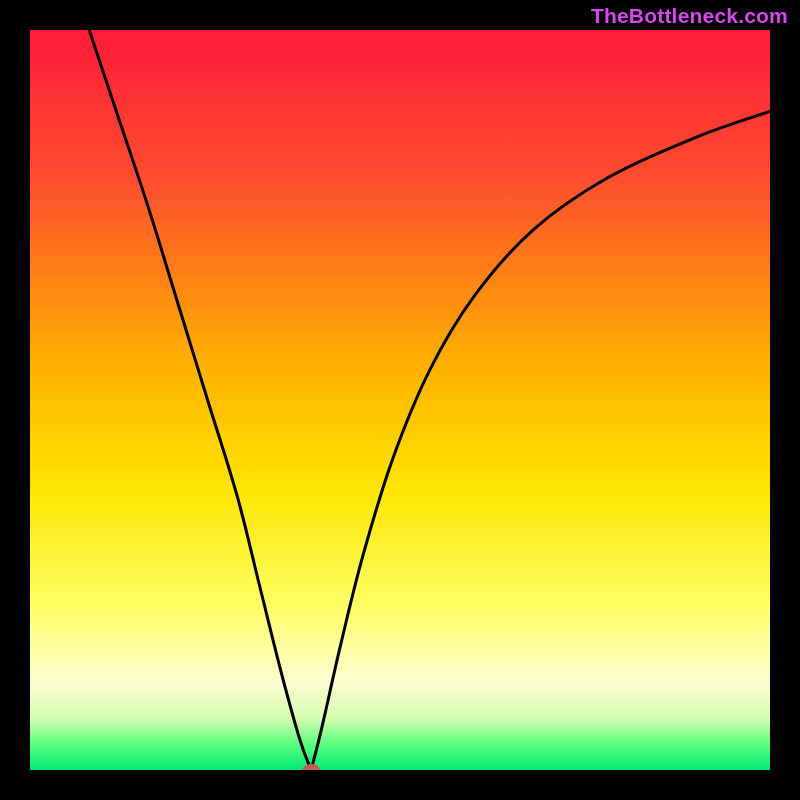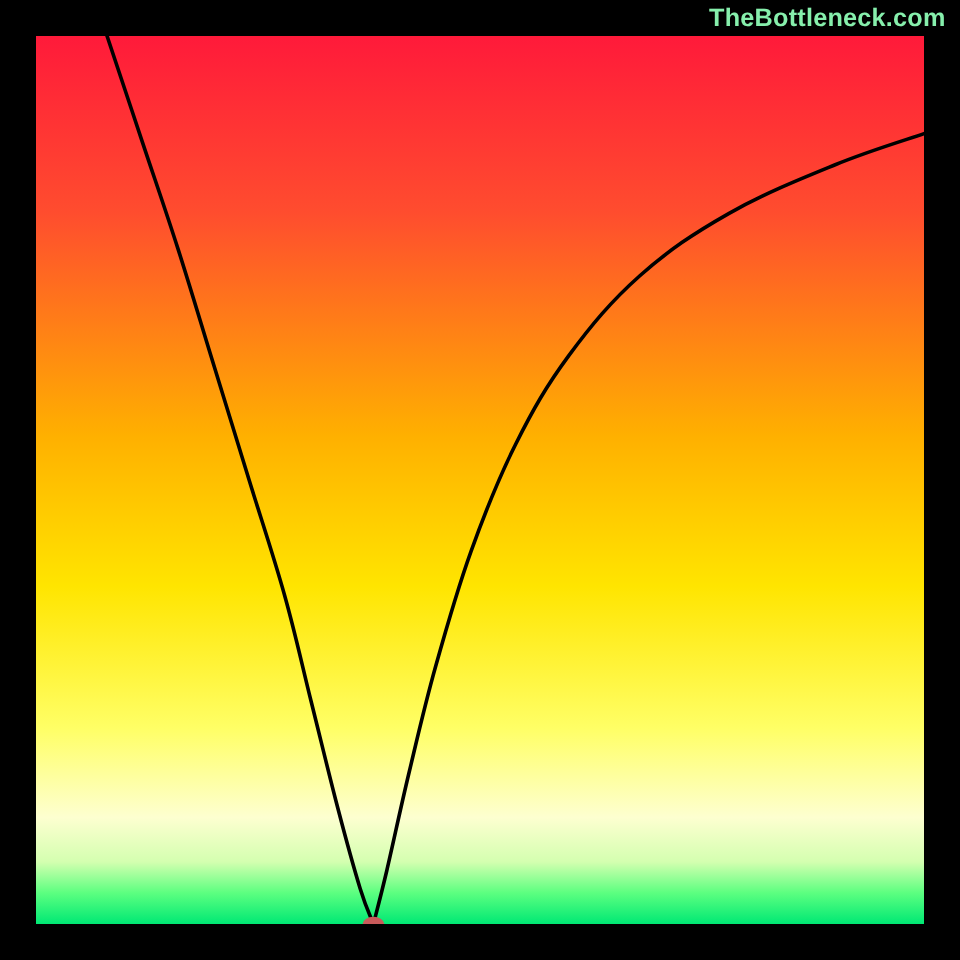--- a/index.html
+++ b/index.html
@@ -14,21 +14,21 @@
   .frame {
     position: relative;
     width: 800px;
     height: 800px;
     background: #000;
   }
   .watermark {
     position: absolute;
     top: 4px;
     right: 12px;
-    color: #86efac;
+    color: #d946ef;
     font-size: 21px;
     font-weight: 600;
     letter-spacing: 0.2px;
     z-index: 20;
     user-select: none;
   }
   .plot {
     position: absolute;
     left: 30px;
     top: 30px;

